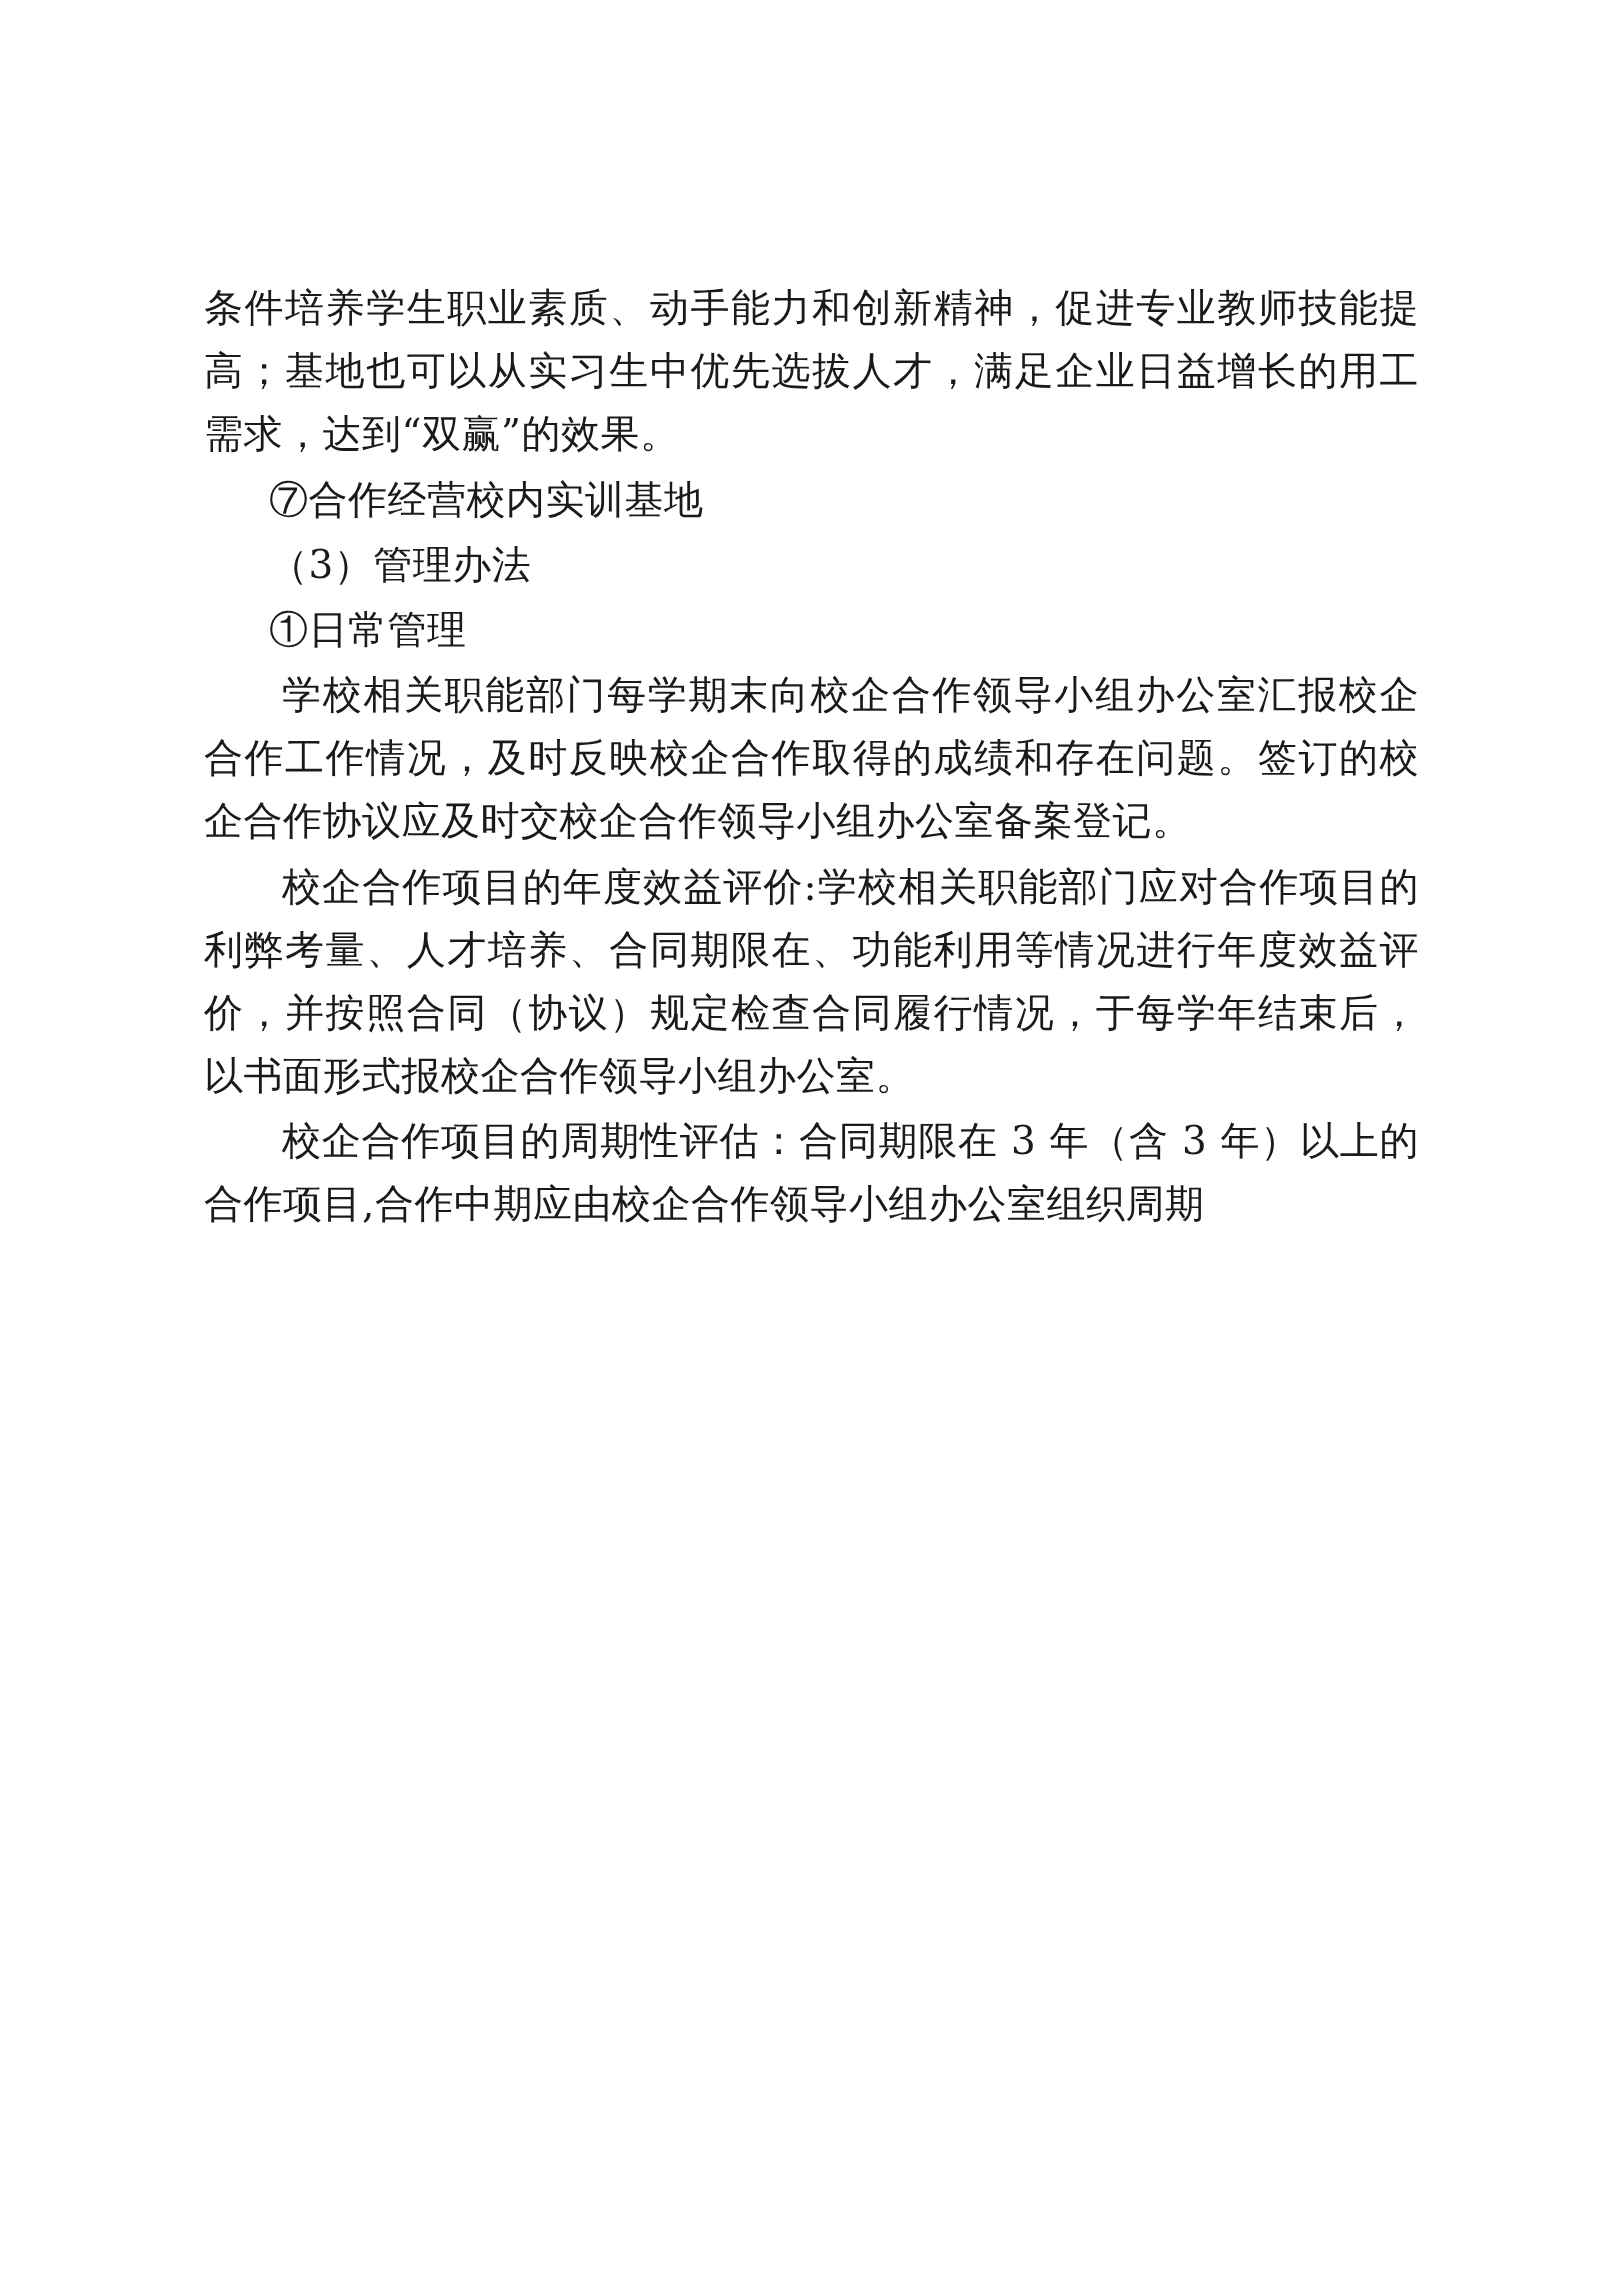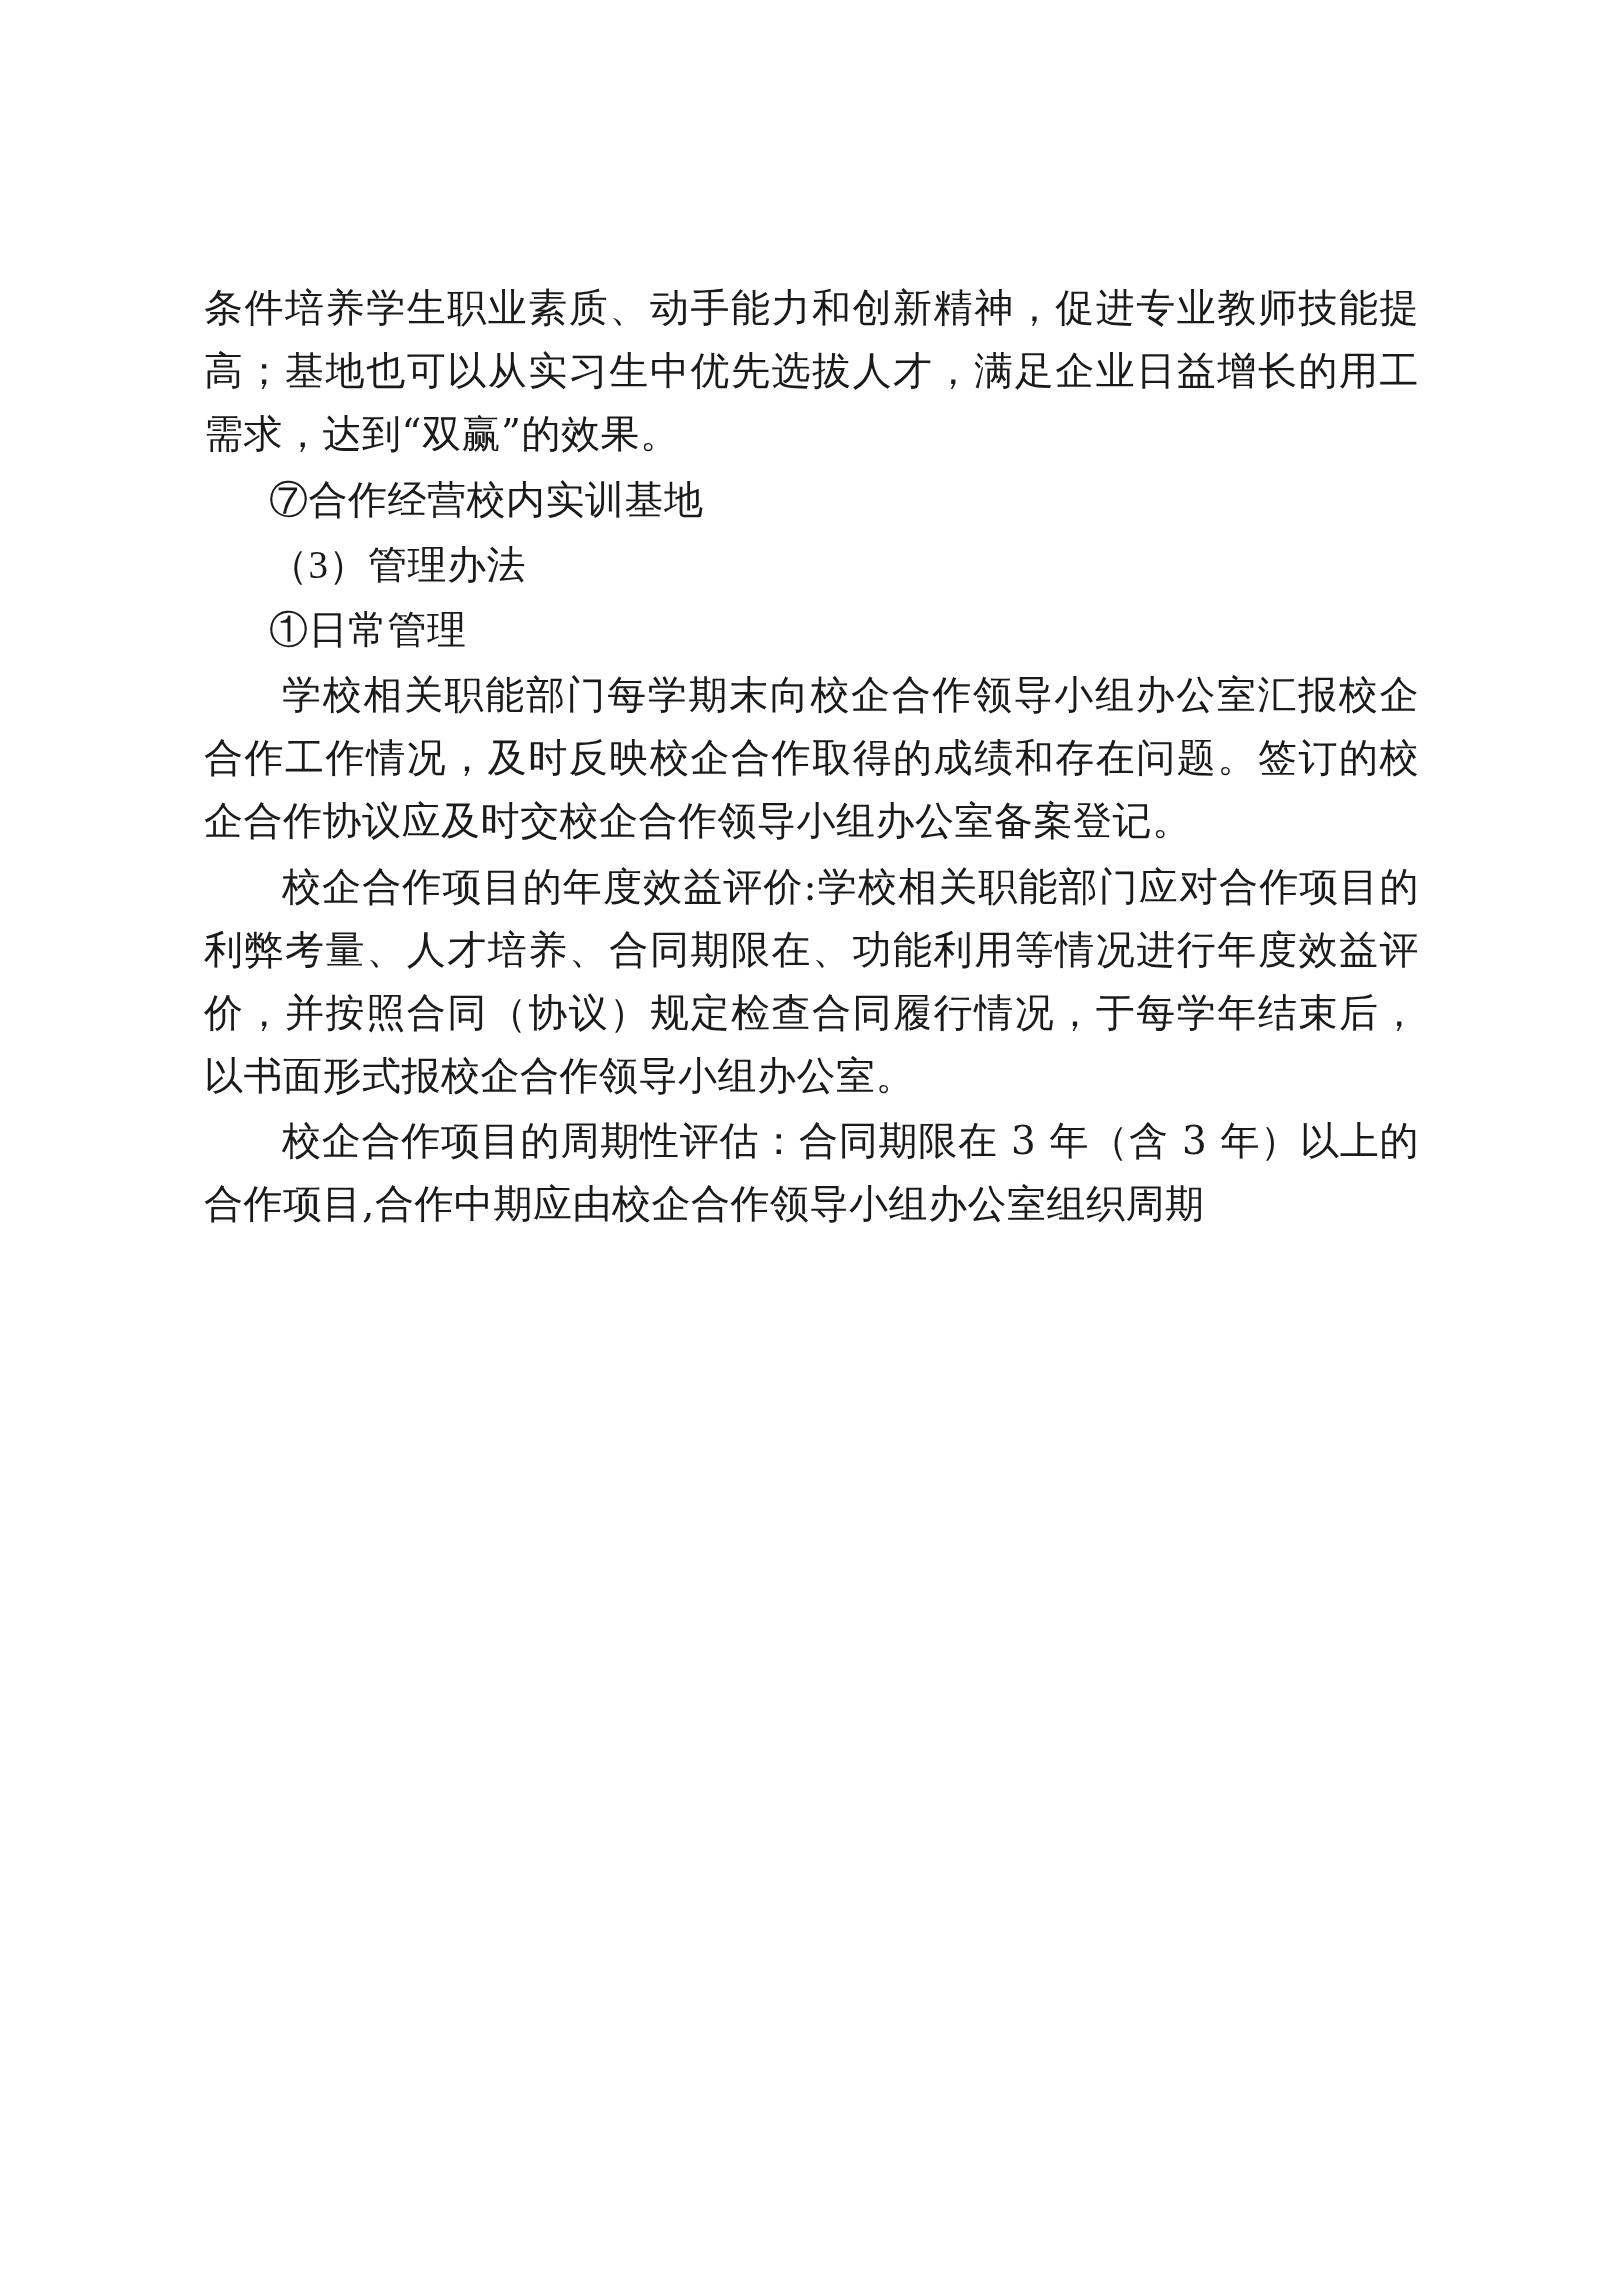--- a/index.html
+++ b/index.html
@@ -32,21 +32,20 @@
     text-align: justify;
     text-justify: inter-ideograph;
     margin: 0 0 2px 0;
     letter-spacing: 0.5px;
   }
   .para.indent {
     text-indent: 78px;
   }
   .para.indent-small {
     text-indent: 65px;
-    font-family: Liberation Serif, serif;
   }
   .page-number {
     position: absolute;
     left: 204px;
     top: 2117px;
     font-family: "DejaVu Serif", "Liberation Serif", serif;
     font-size: 25.5px;
     color: #8b5cf6;
   }
 </style>

